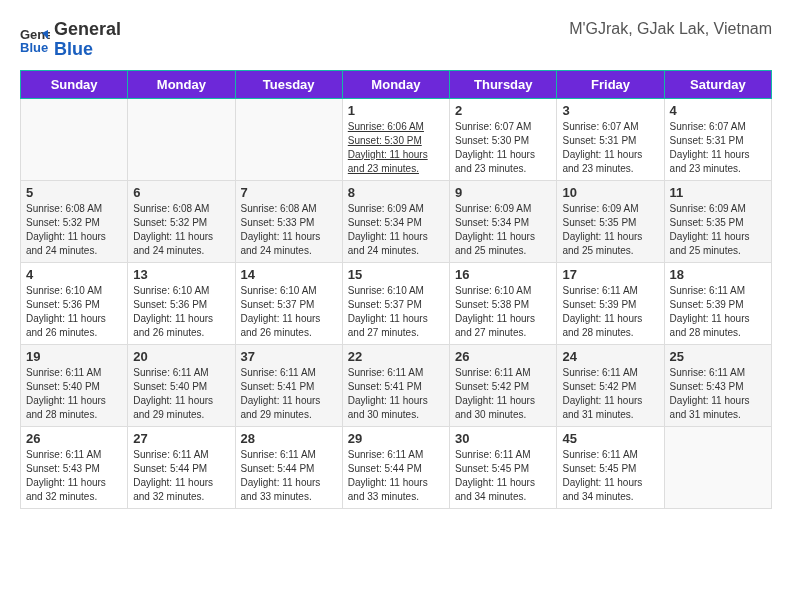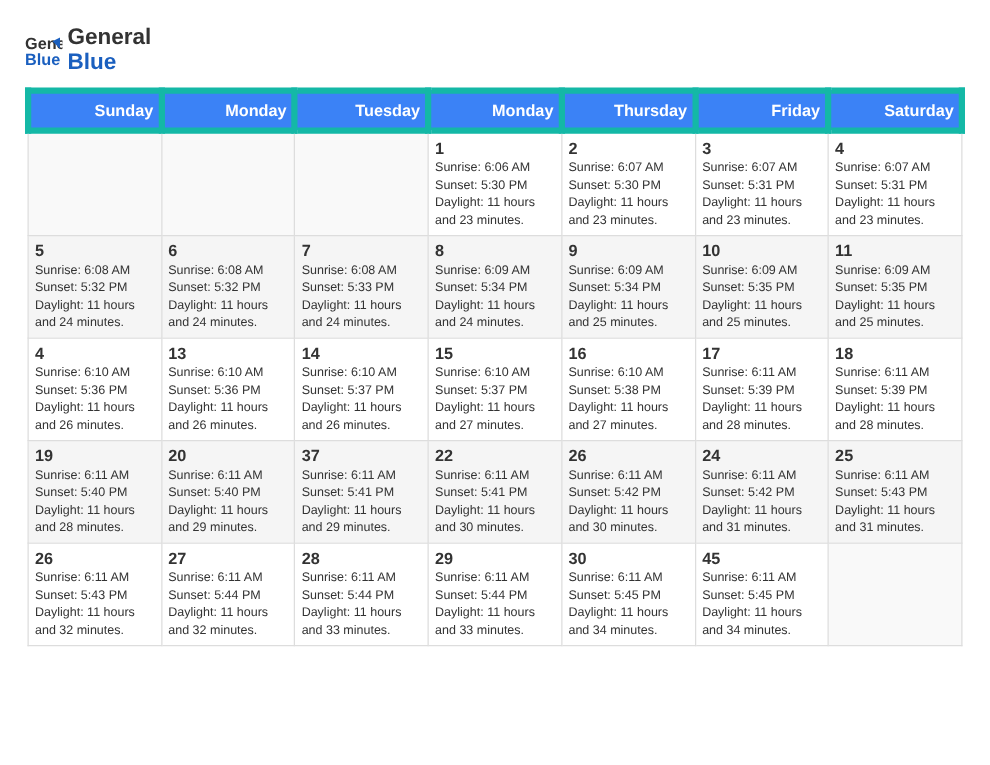--- a/index.html
+++ b/index.html
@@ -48,26 +48,26 @@
     .location {
       font-size: 16px;
       color: #555;
     }
     .calendar {
       width: 100%;
       border-collapse: collapse;
       border: 1px solid #ccc;
     }
     .calendar th {
-      background-color: #3b82f6;
+      background-color: #6d28d9;
       color: #fff;
       padding: 6px 4px;
-      text-align: right;
+      text-align: center;
       font-size: 13px;
-      border: 5px solid #14b8a6;
+      border: 1px solid #14b8a6;
     }
     .calendar td {
       vertical-align: top;
       padding: 4px 5px;
       border: 1px solid #ddd;
       width: 108px;
       min-height: 80px;
       font-size: 10.5px;
       color: #333;
       background: #fff;
@@ -99,20 +99,21 @@
       <text x="0" y="14" font-size="13" font-weight="bold" fill="#333">General</text>
       <text x="0" y="27" font-size="13" font-weight="bold" fill="#1a5fbf">Blue</text>
       <polygon points="22,8 28,5 28,14" fill="#1a5fbf"></polygon>
     </svg>
     <div class="logo-text">
       <span style="color:#333">General</span>
       <span class="logo-blue">Blue</span>
     </div>
   </div>
   <div class="title-block">
+    <div class="location">M'GJrak, GJak Lak, Vietnam</div>
   </div>
 </div>
 
 <table class="calendar">
   <thead>
     <tr>
     <th>Sunday</th>
         <th>Monday</th>
         <th>Tuesday</th>
         <th>Monday</th>
@@ -121,21 +122,21 @@
         <th>Saturday</th>
       </tr>
   </thead>
   <tbody id="calendar-body">
   <tr>
         <td class="empty-cell"></td>
         <td class="empty-cell"></td>
         <td class="empty-cell"></td>
         <td>
           <span class="day-number">1</span>
-          <div class="day-info" style="white-space: pre-line;">Sunrise: 6:06 AM
+          <div class="day-info" style="white-space: pre-line; text-decoration: underline;">Sunrise: 6:06 AM
 Sunset: 5:30 PM
 Daylight: 11 hours
 and 23 minutes.</div>
         </td>
         <td>
           <span class="day-number">2</span>
           <div class="day-info" style="white-space: pre-line;">Sunrise: 6:07 AM
 Sunset: 5:30 PM
 Daylight: 11 hours
 and 23 minutes.</div>

